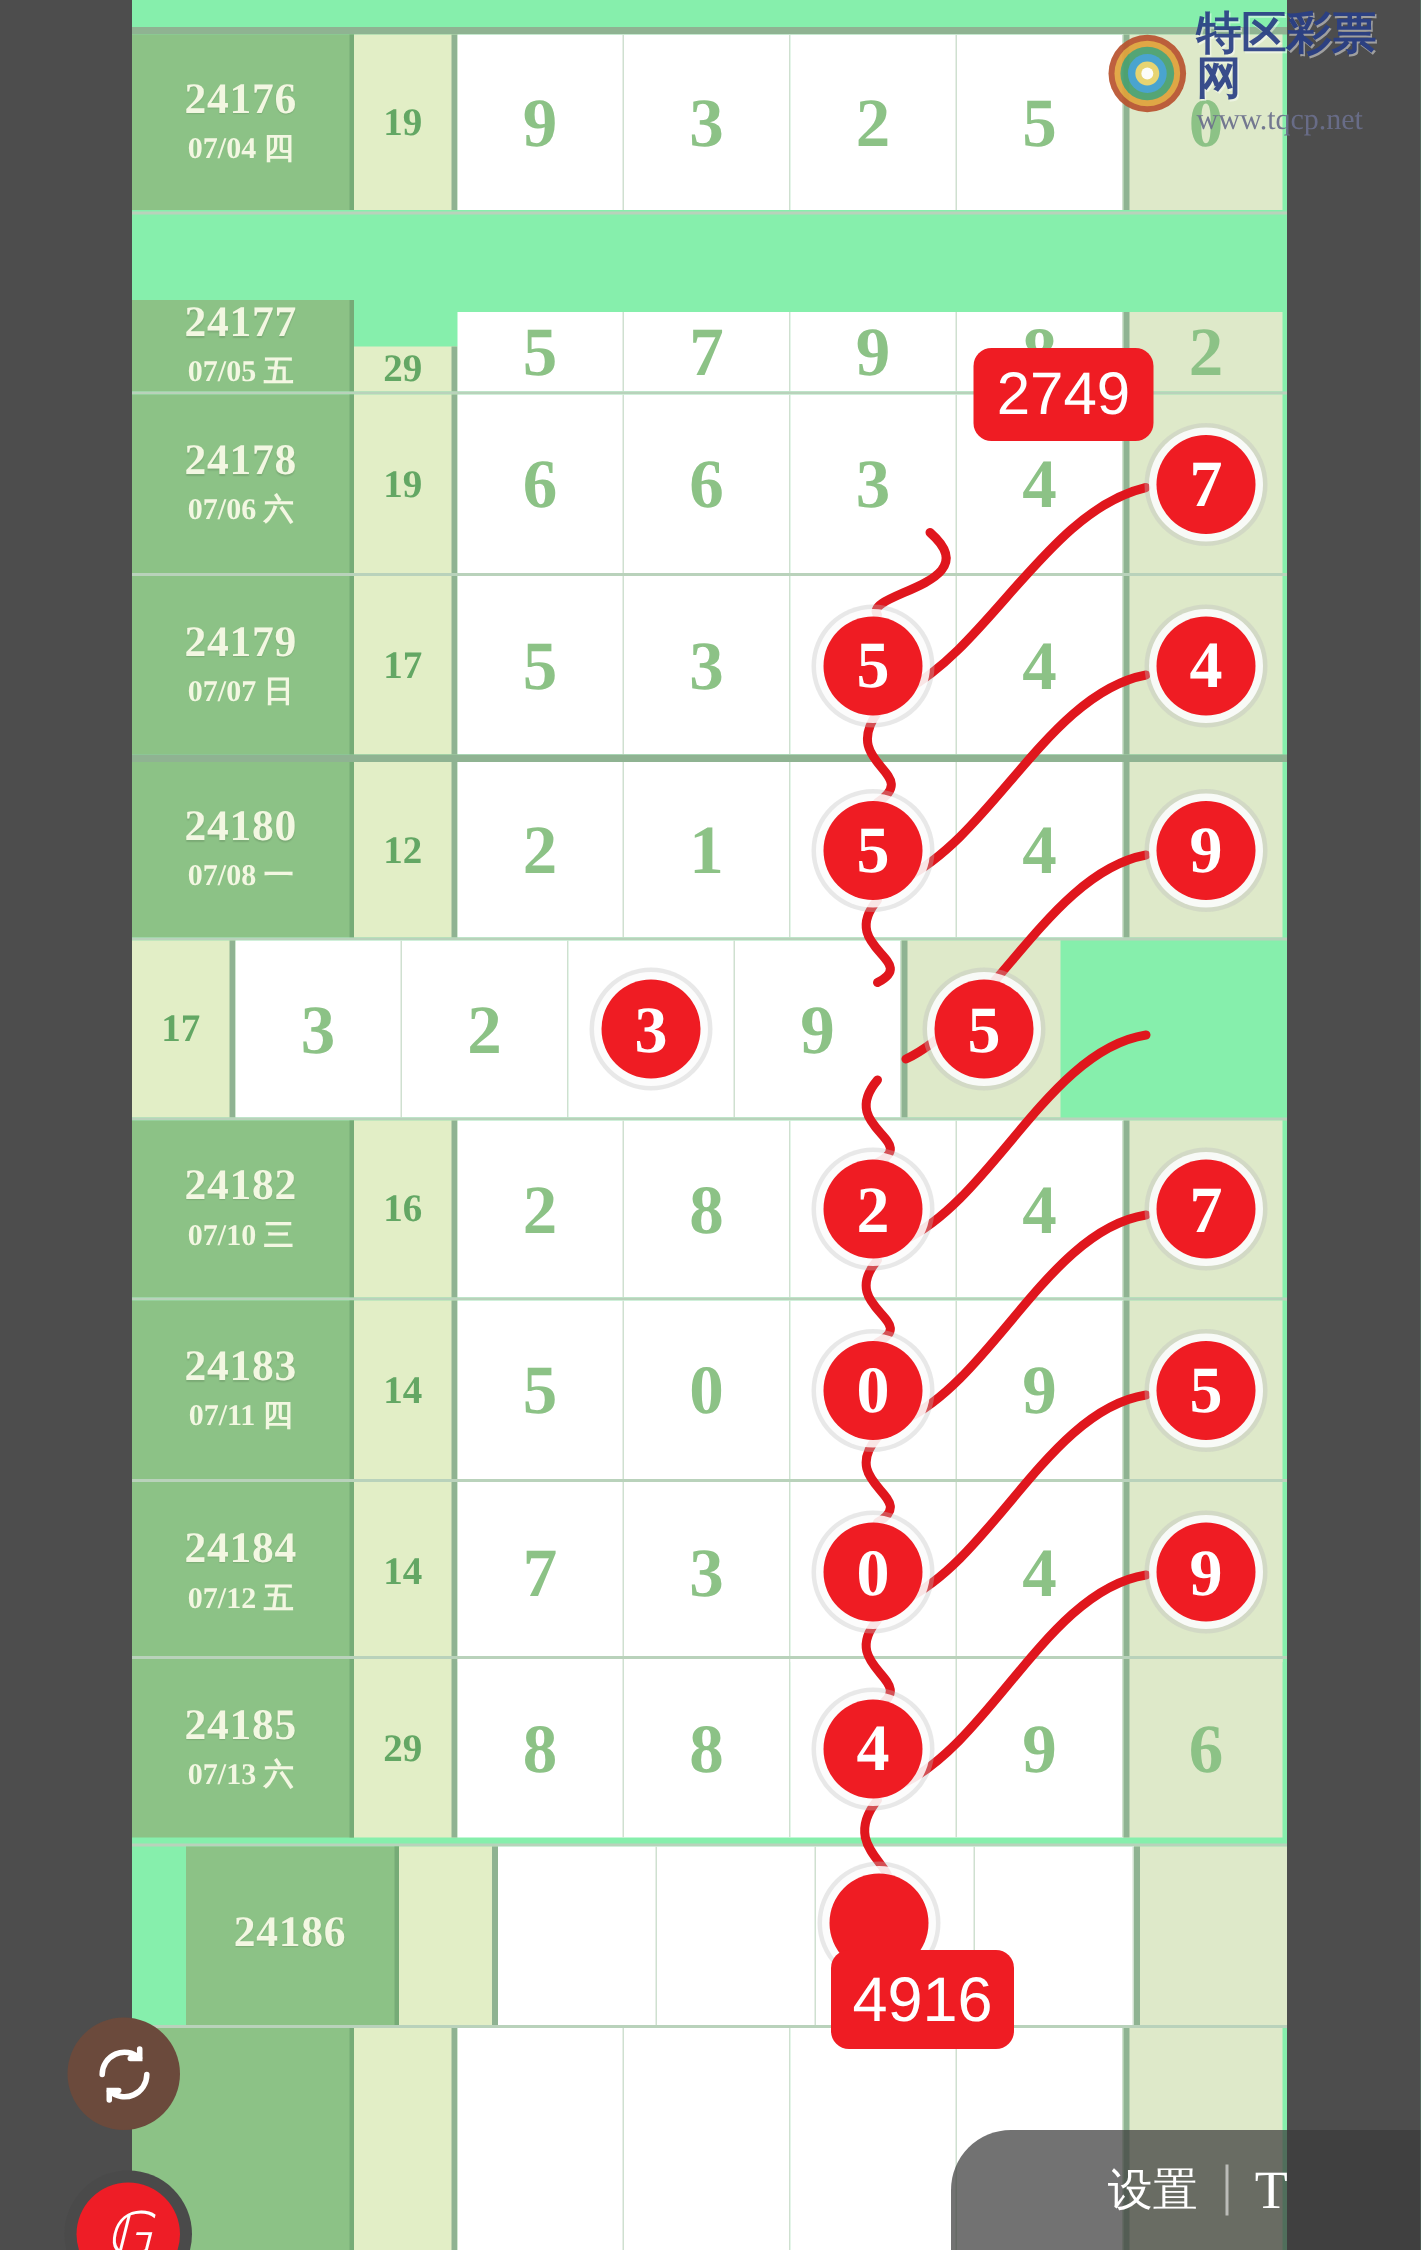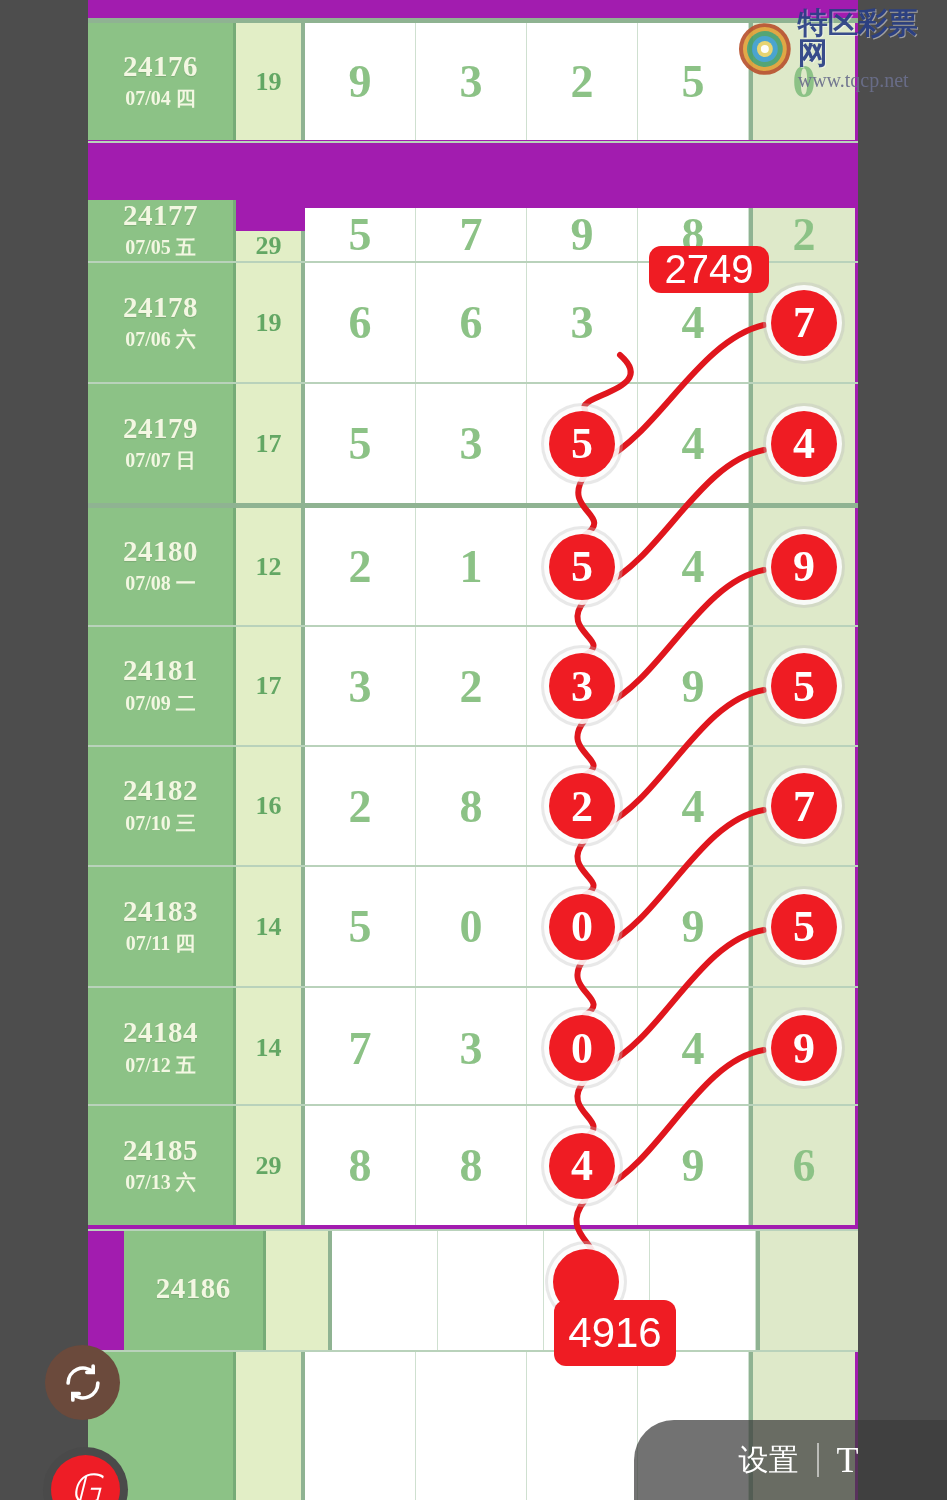--- a/index.html
+++ b/index.html
@@ -10,21 +10,21 @@
     overflow: hidden;
   }
 
   #stage { position: relative; width: 947px; height: 1500px; background: #4d4d4d; }
 
   
   #table {
     position: absolute;
     left: 88px; top: 0;
     width: 770px; height: 1500px;
-    background: #a21caf;
+    background: #86efac;
   }
 
   .row {
     position: absolute;
     left: 0; width: 770px;
     display: flex;
   }
   .row.sep { border-top: 5px solid #8fb392; }
   .row.hair { border-top: 2px solid #b9d2bb; }
 
@@ -83,21 +83,21 @@
   .badge {
     position: absolute;
     background: #ef1c23;
     color: #fff;
     font-family: "Liberation Sans", sans-serif;
     font-weight: normal;
     border-radius: 12px;
     display: flex; align-items: center; justify-content: center;
     z-index: 8;
   }
-  #badge-top { left: 649px; top: 232px; width: 120px; height: 47px; font-size: 40px; margin-top: 14px; }
+  #badge-top { left: 649px; top: 232px; width: 120px; height: 62px; font-size: 40px; }
   #badge-bottom { left: 554px; top: 1300px; width: 122px; height: 66px; font-size: 42px; }
 
   #pred-ball {
     position: absolute;
     left: 553px; top: 1249px;
     width: 66px; height: 66px; border-radius: 50%;
     background: #ef1c23;
     box-shadow: 0 0 0 5px rgba(255,255,255,.85), 0 0 0 8px rgba(190,190,190,.35);
     z-index: 7;
   }
@@ -263,24 +263,20 @@
           <span class="ball" style="left: 50%; top: 50%; transform: translate(-50%, -50%);">5</span>
         </div>
         <div class="c-num">
           <span>4</span>
         </div>
         <div class="c-num last">
           <span class="ball" style="left: 50%; top: 50%; transform: translate(-50%, -50%);">9</span>
         </div>
       </div>
       <div class="row hair" style="top: 625px; height: 120px;">
-        <div class="c-issue">
-          <span class="no">24181</span>
-          <span class="dt">07/09 二</span>
-        </div>
         <div class="c-sum">17</div>
         <div class="c-num">
           <span>3</span>
         </div>
         <div class="c-num">
           <span>2</span>
         </div>
         <div class="c-num">
           <span class="ball" style="left: 50%; top: 50%; transform: translate(-50%, -50%);">3</span>
         </div>

